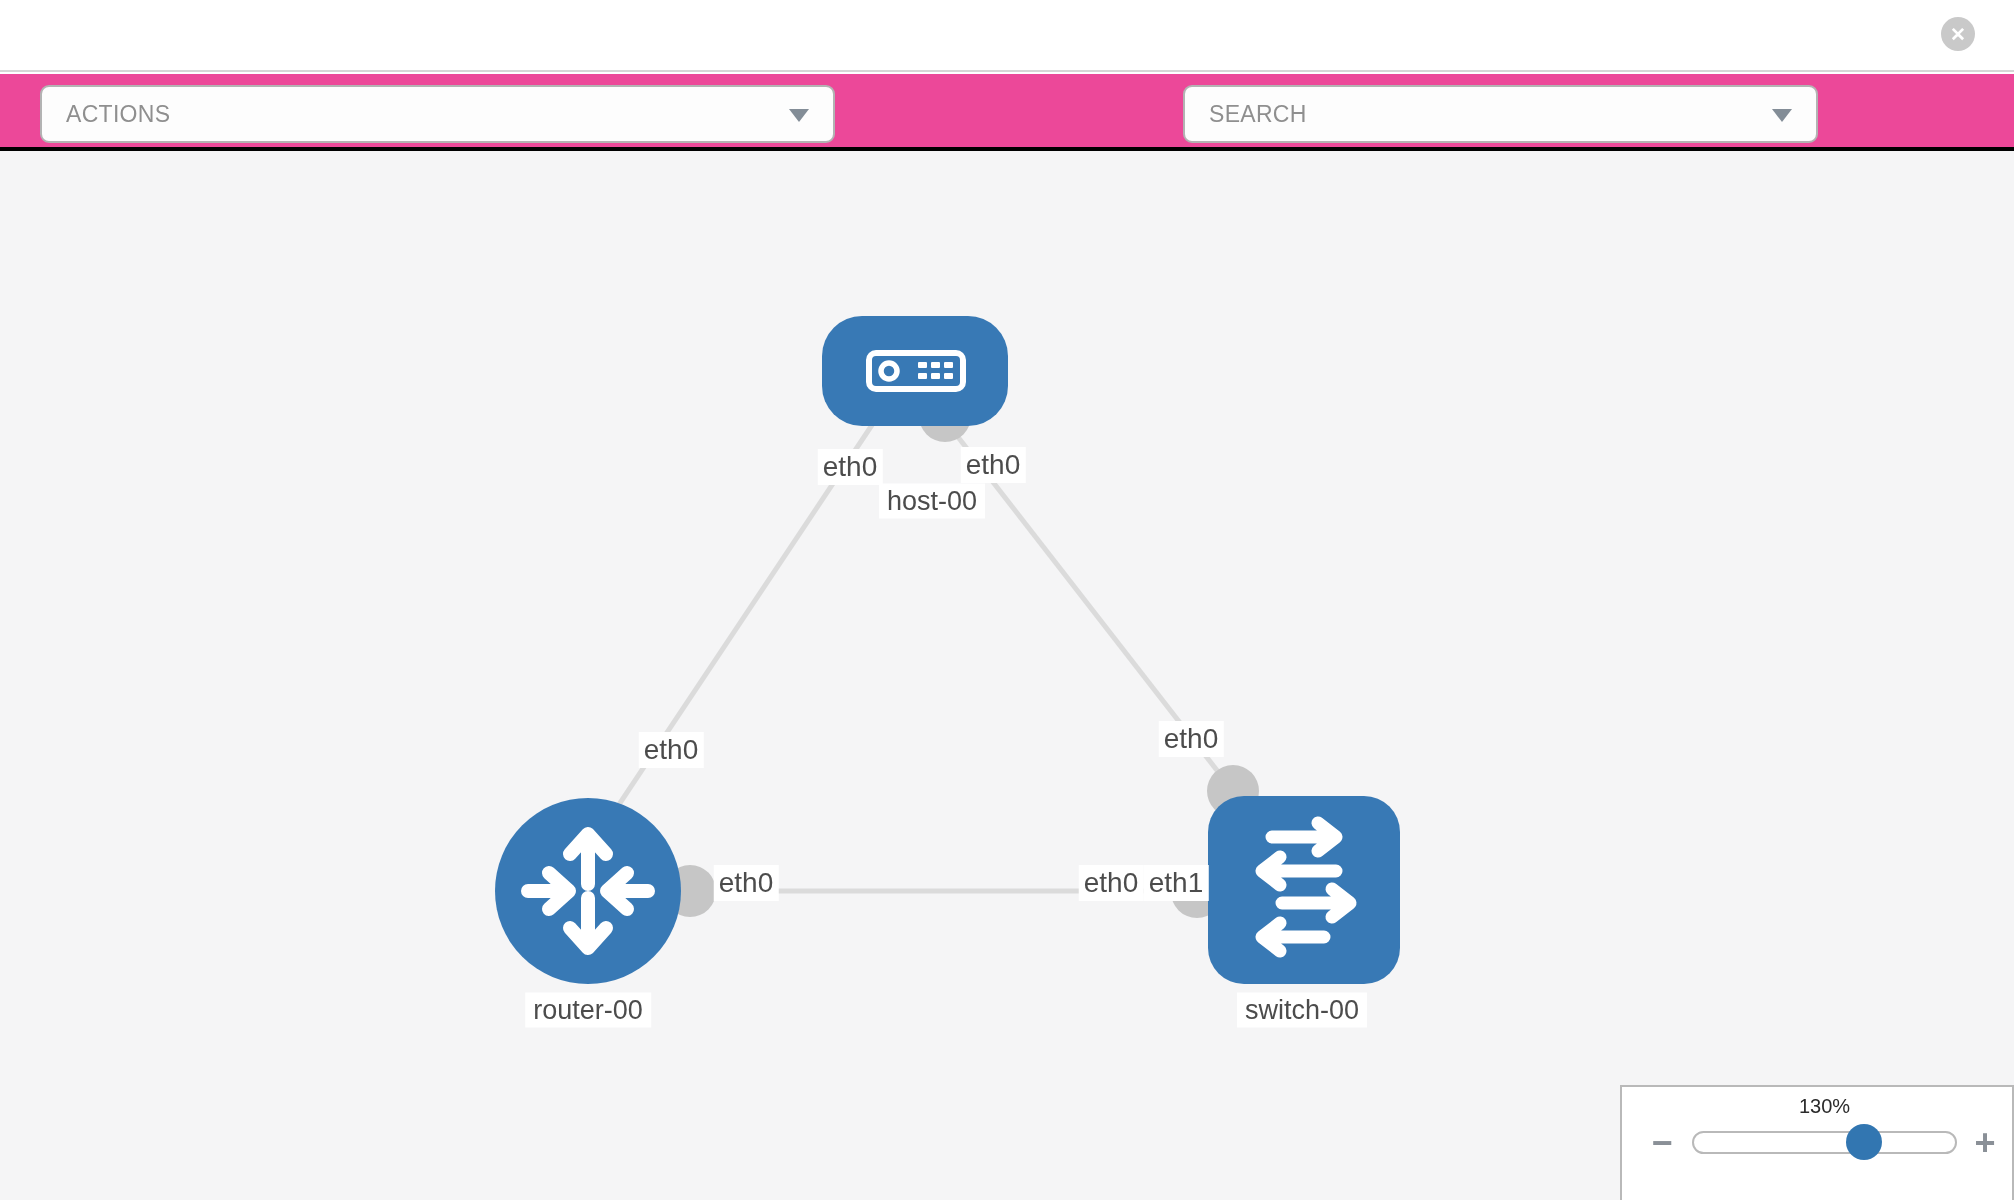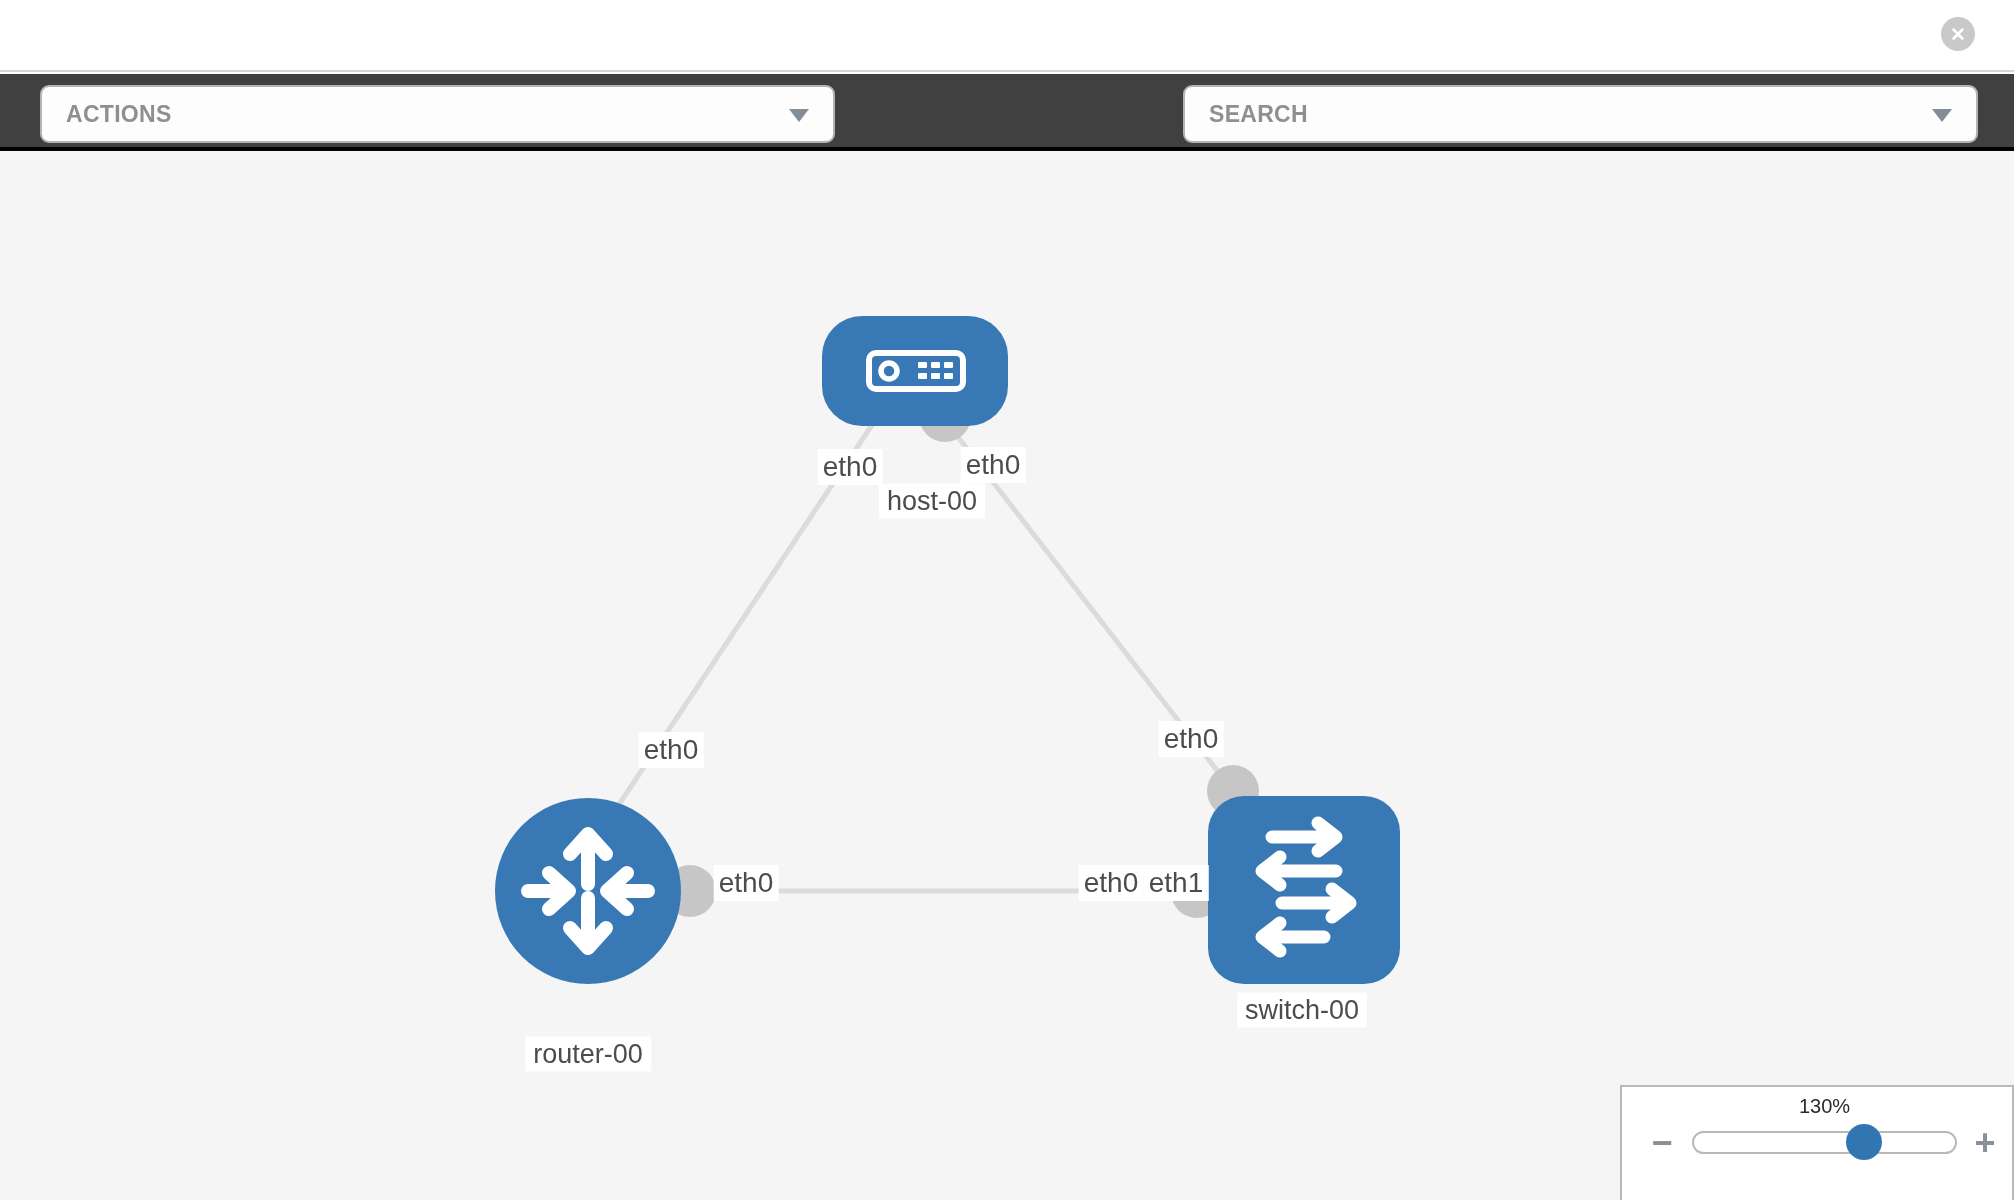--- a/index.html
+++ b/index.html
@@ -17,38 +17,38 @@
     position:absolute;left:38px;top:0;line-height:70px;
     font-size:27px;font-weight:bold;color:#63676c;letter-spacing:0.2px;
   }
   .close-btn{
     position:absolute;left:1941px;top:17px;width:34px;height:34px;border-radius:50%;
     background:#c9c9c9;cursor:pointer;display:flex;align-items:center;justify-content:center;
   }
   .close-btn span{color:#ffffff;font-size:19px;font-weight:bold;line-height:1;}
   
   .toolbar{
-    position:absolute;top:74px;left:0;width:100%;height:73px;background:#404040;
-    border-bottom:8px solid #000000;box-sizing:content-box;font-weight:bold;
+    position:absolute;top:74px;left:0;width:100%;height:73px;background:#ec4899;
+    border-bottom:8px solid #000000;box-sizing:content-box;
   }
   .select-box{
     position:absolute;top:11px;height:58px;background:#fdfdfd;
     border:2px solid #b3b3b3;border-radius:9px;box-sizing:border-box;
     display:flex;align-items:center;cursor:pointer;
   }
   .select-box .select-label{
     margin-left:24px;font-size:23px;color:#8f8f8f;letter-spacing:0.3px;
   }
   .select-box .caret{
     position:absolute;right:24px;top:50%;margin-top:-5px;
     width:0;height:0;border-left:10px solid transparent;border-right:10px solid transparent;
     border-top:13px solid #838d97;
   }
   .actions-box{left:40px;width:795px;}
-  .search-box{left:1183px;width:795px;}
+  .search-box{left:1183px;width:635px;}
   .tool-icon{position:absolute;cursor:pointer;}
   .tool-icon svg{display:block;}
   .wrench{left:1045px;top:96px;}
   .key{left:1116px;top:94px;}
   
   .canvas{
     position:absolute;top:151px;left:0;width:2014px;height:1049px;
     background:#f5f5f6;
   }
   .canvas svg.topo{position:absolute;top:0;left:0;}
@@ -166,21 +166,21 @@
       <g stroke="#ffffff" stroke-width="13" fill="none" stroke-linecap="round" stroke-linejoin="round">
         <path d="M1272 686 L1328 686 M1318 672 L1336 686 L1318 700"></path>
         <path d="M1336 720 L1270 720 M1280 706 L1262 720 L1280 734"></path>
         <path d="M1282 752 L1342 752 M1332 738 L1350 752 L1332 766"></path>
         <path d="M1324 786 L1270 786 M1280 772 L1262 786 L1280 800"></path>
       </g>
     </g>
   </svg>
 
   <div class="lbl node-label" style="left:932px;top:306px;margin-top:44px;">host-00</div>
-  <div class="lbl node-label" style="left:588px;top:859px;margin-top:44px;">router-00</div>
+  <div class="lbl node-label" style="left:588px;top:859px;">router-00</div>
   <div class="lbl node-label" style="left:1302px;top:859px;">switch-00</div>
 
   <div class="lbl port-label z1" style="left:850px;top:316px;">eth0</div>
   <div class="lbl port-label z1" style="left:993px;top:314px;">eth0</div>
   <div class="lbl port-label" style="left:671px;top:599px;">eth0</div>
   <div class="lbl port-label" style="left:1191px;top:588px;">eth0</div>
   <div class="lbl port-label" style="left:746px;top:732px;">eth0</div>
   <div class="lbl port-label z1" style="left:1111px;top:732px;">eth0</div>
   <div class="lbl port-label z2" style="left:1143px;top:732px;margin-left:33px;">eth1</div>
 </div>

